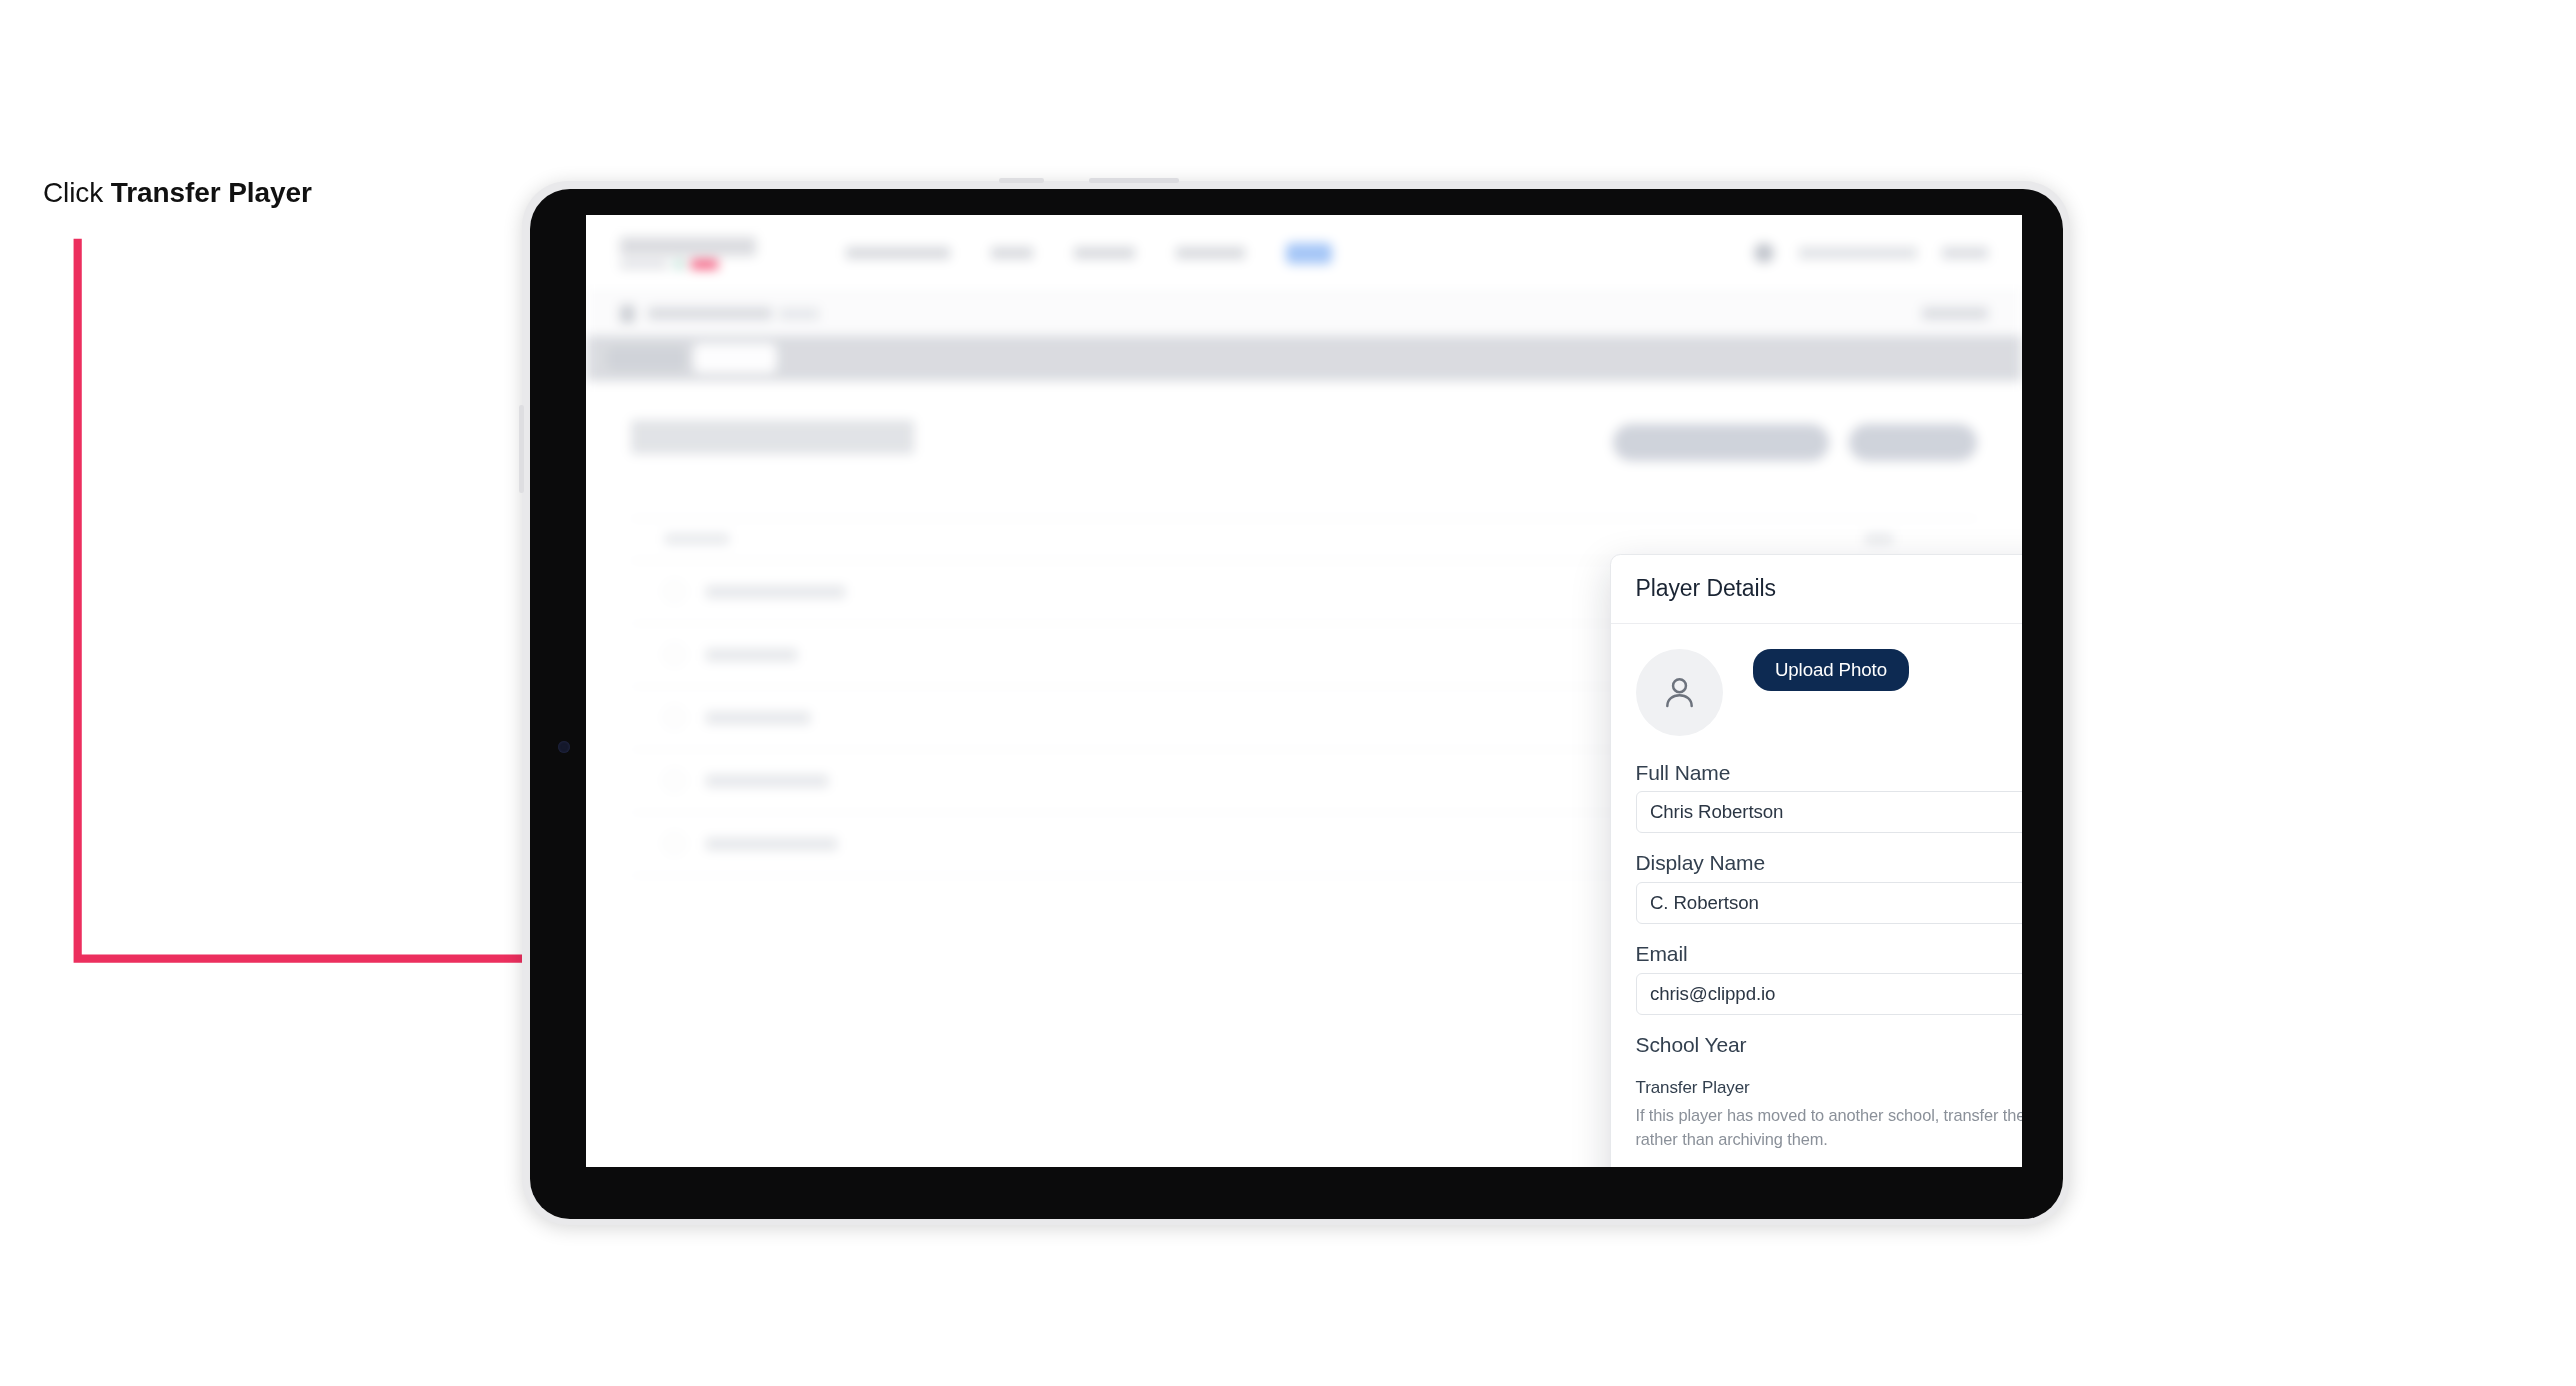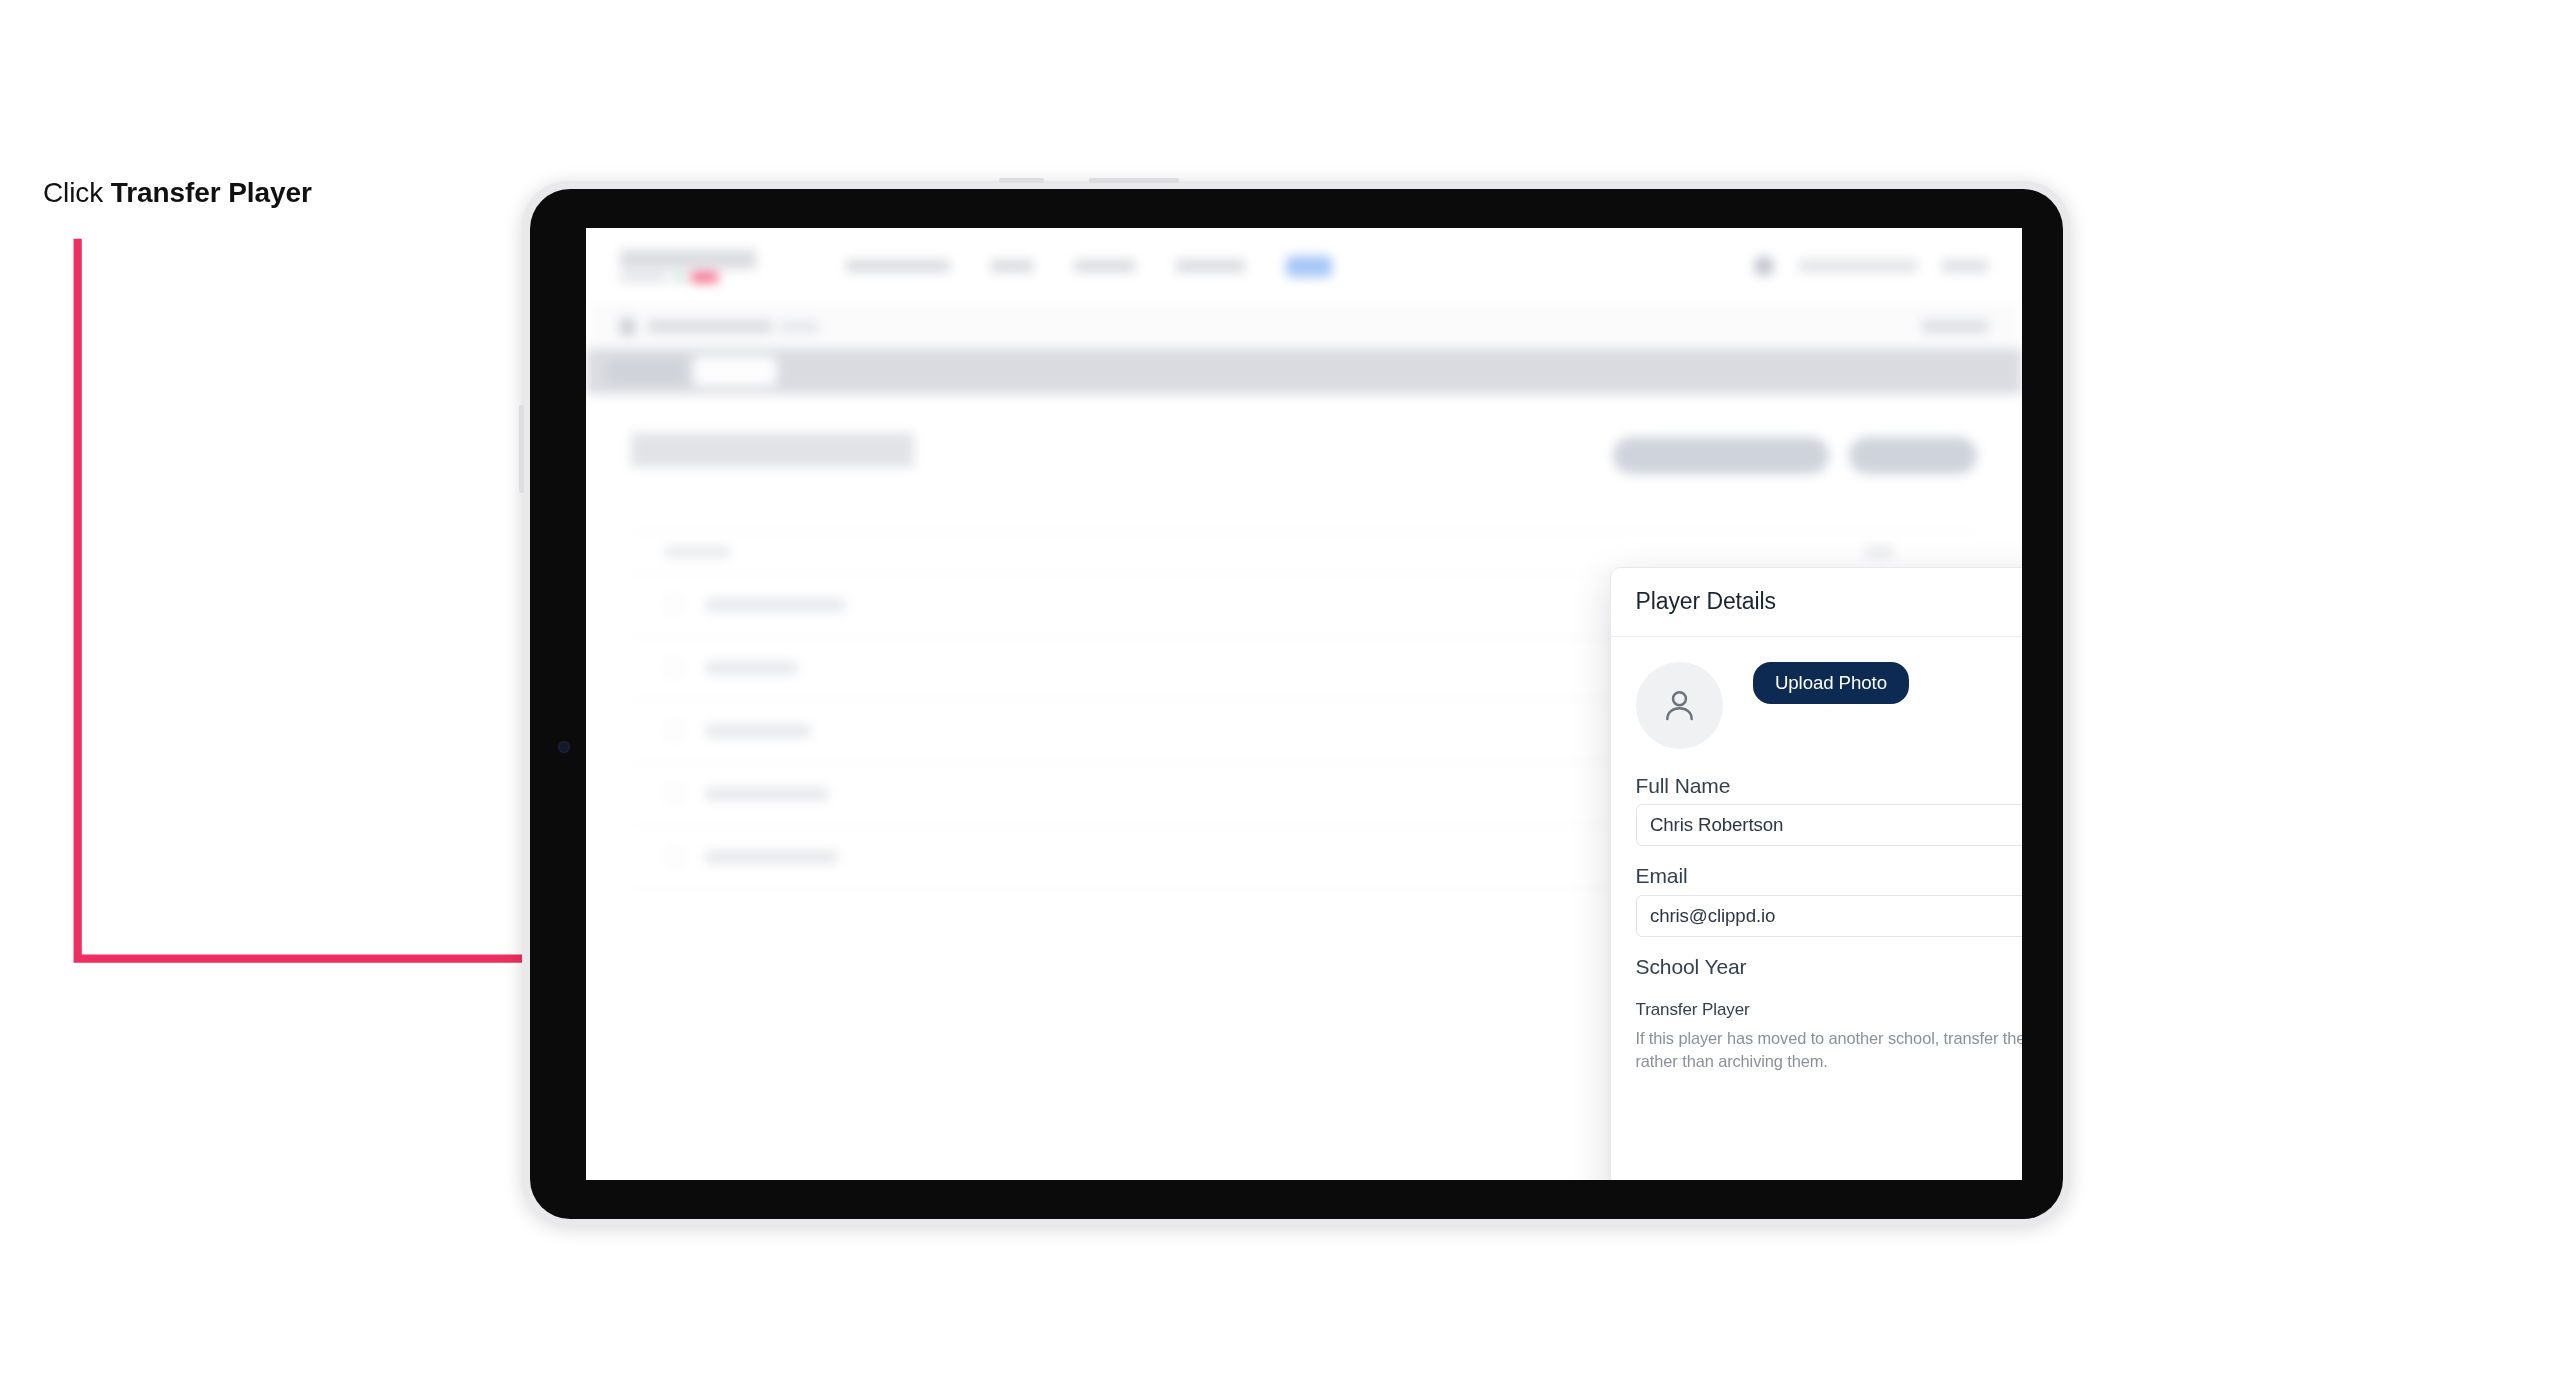--- a/index.html
+++ b/index.html
@@ -45,21 +45,21 @@
   .btn-vol {
     position: absolute; left: -3px; width: 5.2px;
     background: #dedee1; border-radius: 2.2px;
   }
   .btn-vol.v1 { top: 224px; height: 88px; }
   .btn-top-1 { position: absolute; top: -3px; left: 477px; width: 45px; height: 5.2px; background: #dedee1; border-radius: 2.2px; }
   .btn-top-2 { position: absolute; top: -3px; left: 567px; width: 90px; height: 5.2px; background: #dcdce0; border-radius: 2.2px; }
   .cam { position: absolute; left: 28px; top: 552px; width: 12.7px; height: 12.7px; border-radius: 50%; background: #14182b; box-shadow: inset 0 0 2.2px #2b3257; }
 
   .screen {
-    position: absolute; left: 56px; top: 39px;
+    position: absolute; left: 56px; top: 26px;
     width: 1436px; height: 952px;
     background: #ffffff;
     overflow: hidden;
   }
 
   
   .app {
     position: absolute; inset: 0;
     filter: blur(5.2px);
     opacity: 0.92;
@@ -300,20 +300,24 @@
                 </svg>
               </div>
               <button class="upload-btn">Upload Photo</button>
             </div>
 
             <div class="field">
               <label class="field-label">Full Name</label>
               <input class="field-input" value="Chris Robertson" style="">
             </div>
 
+            <div class="field">
+              <label class="field-label">Display Name</label>
+              <input class="field-input" value="C. Robertson" style="">
+            </div>
 
             <div class="field">
               <label class="field-label">Email</label>
               <input class="field-input" value="chris@clippd.io" style="">
             </div>
 
             <div class="field">
               <label class="field-label">School Year</label>
             </div>
 

